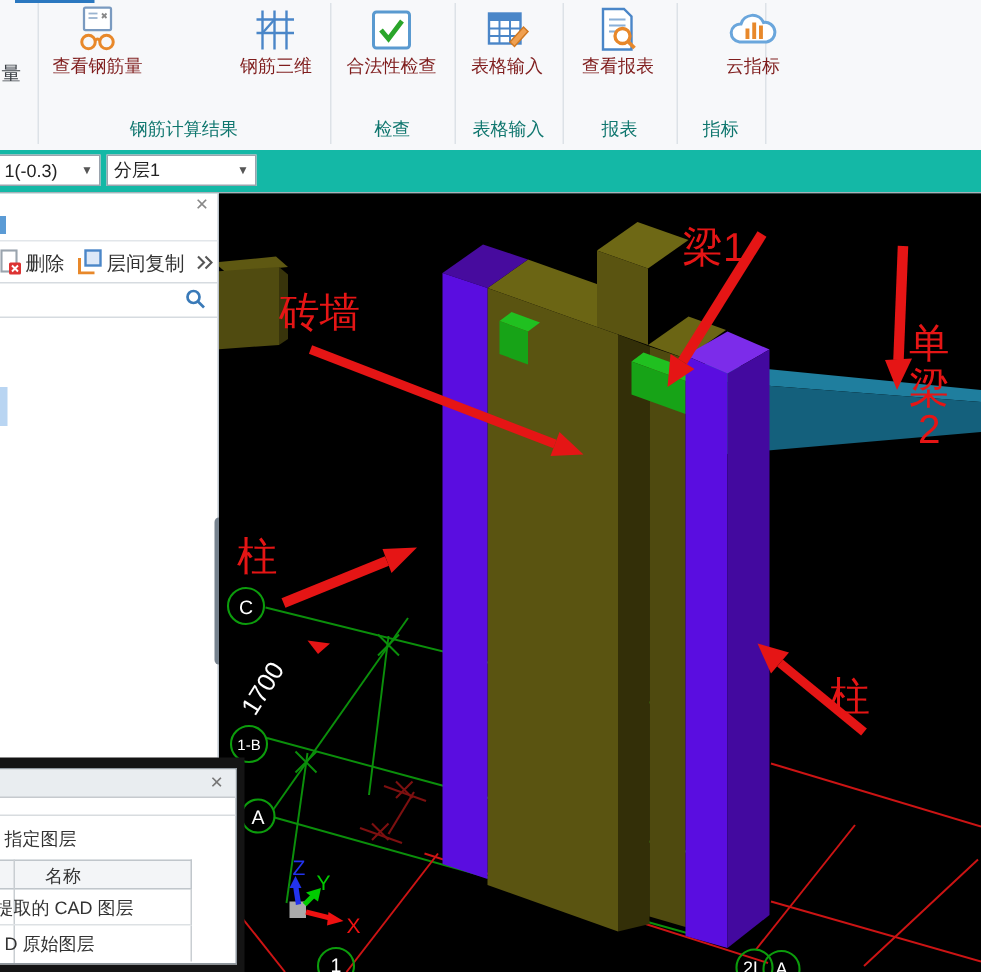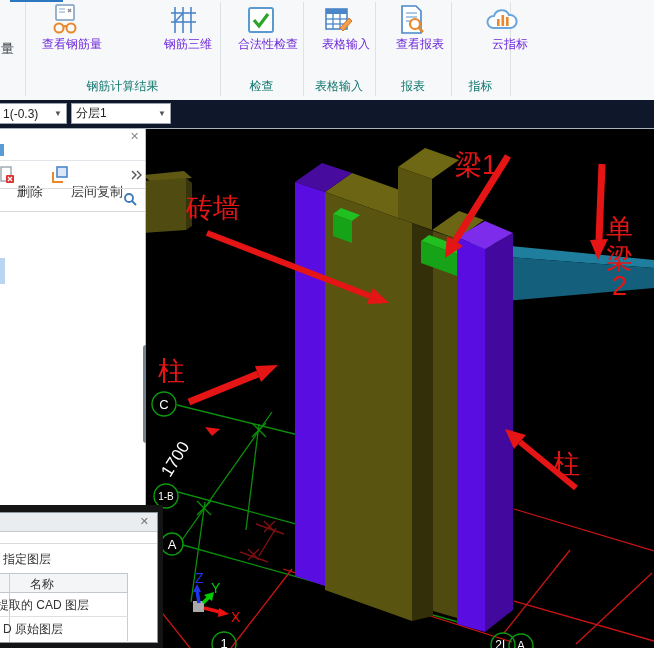--- a/index.html
+++ b/index.html
@@ -6,36 +6,36 @@
   #app{position:relative;width:654px;height:648px;overflow:hidden;
        font-family:"Liberation Sans","DejaVu Sans",sans-serif;background:#fff;}
   .abs{position:absolute;}
 
   
   .ribbon{left:0;top:0;width:654px;height:100px;background:#f7f8fa;border-bottom:1px solid #c9d1d9;}
   .rb-topline{left:10px;top:0;width:53px;height:2px;background:#2b78c0;}
   .rb-div{top:2px;width:1px;height:94px;background:#dde2e7;}
   .rbtn{top:3px;text-align:center;cursor:pointer;}
   .rbtn .ric{height:34px;display:flex;align-items:center;justify-content:center;}
-  .rbtn .rlb{font-size:12px;color:#6d28d9;line-height:14px;text-align:right;}
+  .rbtn .rlb{font-size:12px;color:#7f1d1d;line-height:14px;}
   .rgrp{top:78px;text-align:center;font-size:12px;color:#0f766e;}
   .rb-partial{left:1px;top:40px;font-size:13px;color:#3a3f45;}
 
   
-  .comborow{left:0;top:100px;width:654px;height:28px;background:#0f172a;border-bottom:1px solid #aab2ba;}
+  .comborow{left:0;top:100px;width:654px;height:28px;background:#14b8a6;border-bottom:1px solid #aab2ba;}
   .combo{top:3px;height:21px;background:#fff;border:1px solid #9aa3ad;font-size:12px;color:#222;
          display:flex;align-items:center;justify-content:space-between;padding:0 4px;box-sizing:border-box;}
   .combo .arr{font-size:8px;color:#555;}
 
   
   .leftpanel{left:0;top:129px;width:146px;height:376px;background:#fff;border-right:1px solid #b9c1c9;box-sizing:border-box;}
   .lp-x{position:absolute;left:130px;top:1px;font-size:11px;color:#888;cursor:pointer;}
   .lp-frag{position:absolute;left:0;top:15px;width:4px;height:12px;background:#5b9bd5;}
   .lp-toolbar{position:absolute;left:0;top:31px;width:145px;height:28px;border-top:1px solid #e2e6ea;}
-  .lp-toolbar .tlabel{font-size:13px;color:#333;position:absolute;top:22px;cursor:pointer;}
+  .lp-toolbar .tlabel{font-size:13px;color:#333;position:absolute;top:6px;cursor:pointer;}
   .lp-search{position:absolute;left:0;top:59px;width:145px;height:22px;border-top:1px solid #d6dbe0;border-bottom:1px solid #d6dbe0;}
   .lp-sel{position:absolute;left:0;top:129px;width:5px;height:26px;background:#b9d5f2;}
   .splitter{left:143px;top:345px;width:8px;height:98px;background:#76828e;border-radius:3px;}
   .splitter:after{content:"";position:absolute;left:1px;top:46px;border:3px solid transparent;border-right-color:#cfd6dc;}
 
   
   .dockdark{left:0;top:505px;width:163px;height:143px;background:#141414;}
   .dialog{left:-44px;top:512px;width:202px;height:131px;background:#fff;border:1px solid #8f979e;box-sizing:border-box;}
   .dlg-head{position:absolute;left:0;top:0;width:100%;height:19px;background:#e9edf0;border-bottom:1px solid #c6cace;box-sizing:border-box;}
   .dlg-x{position:absolute;right:8px;top:2px;font-size:11px;color:#777;cursor:pointer;}

